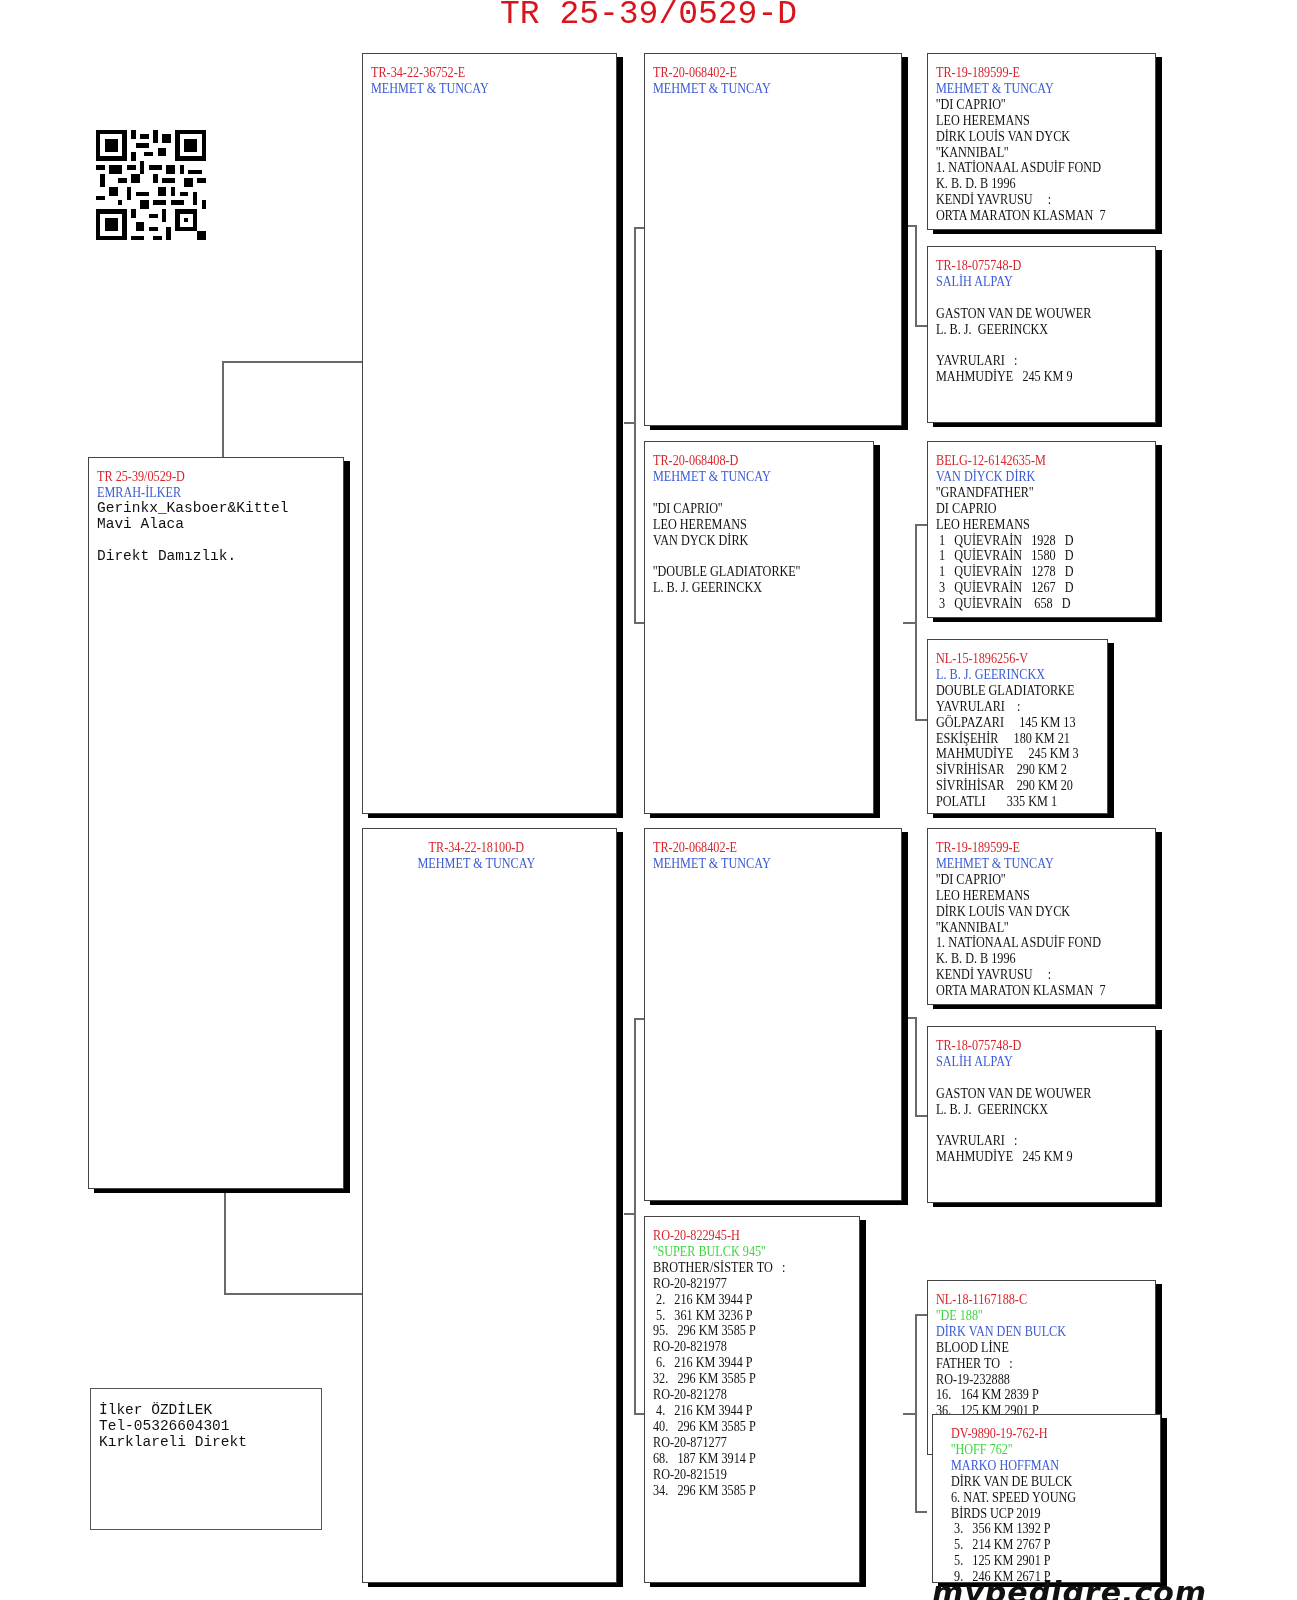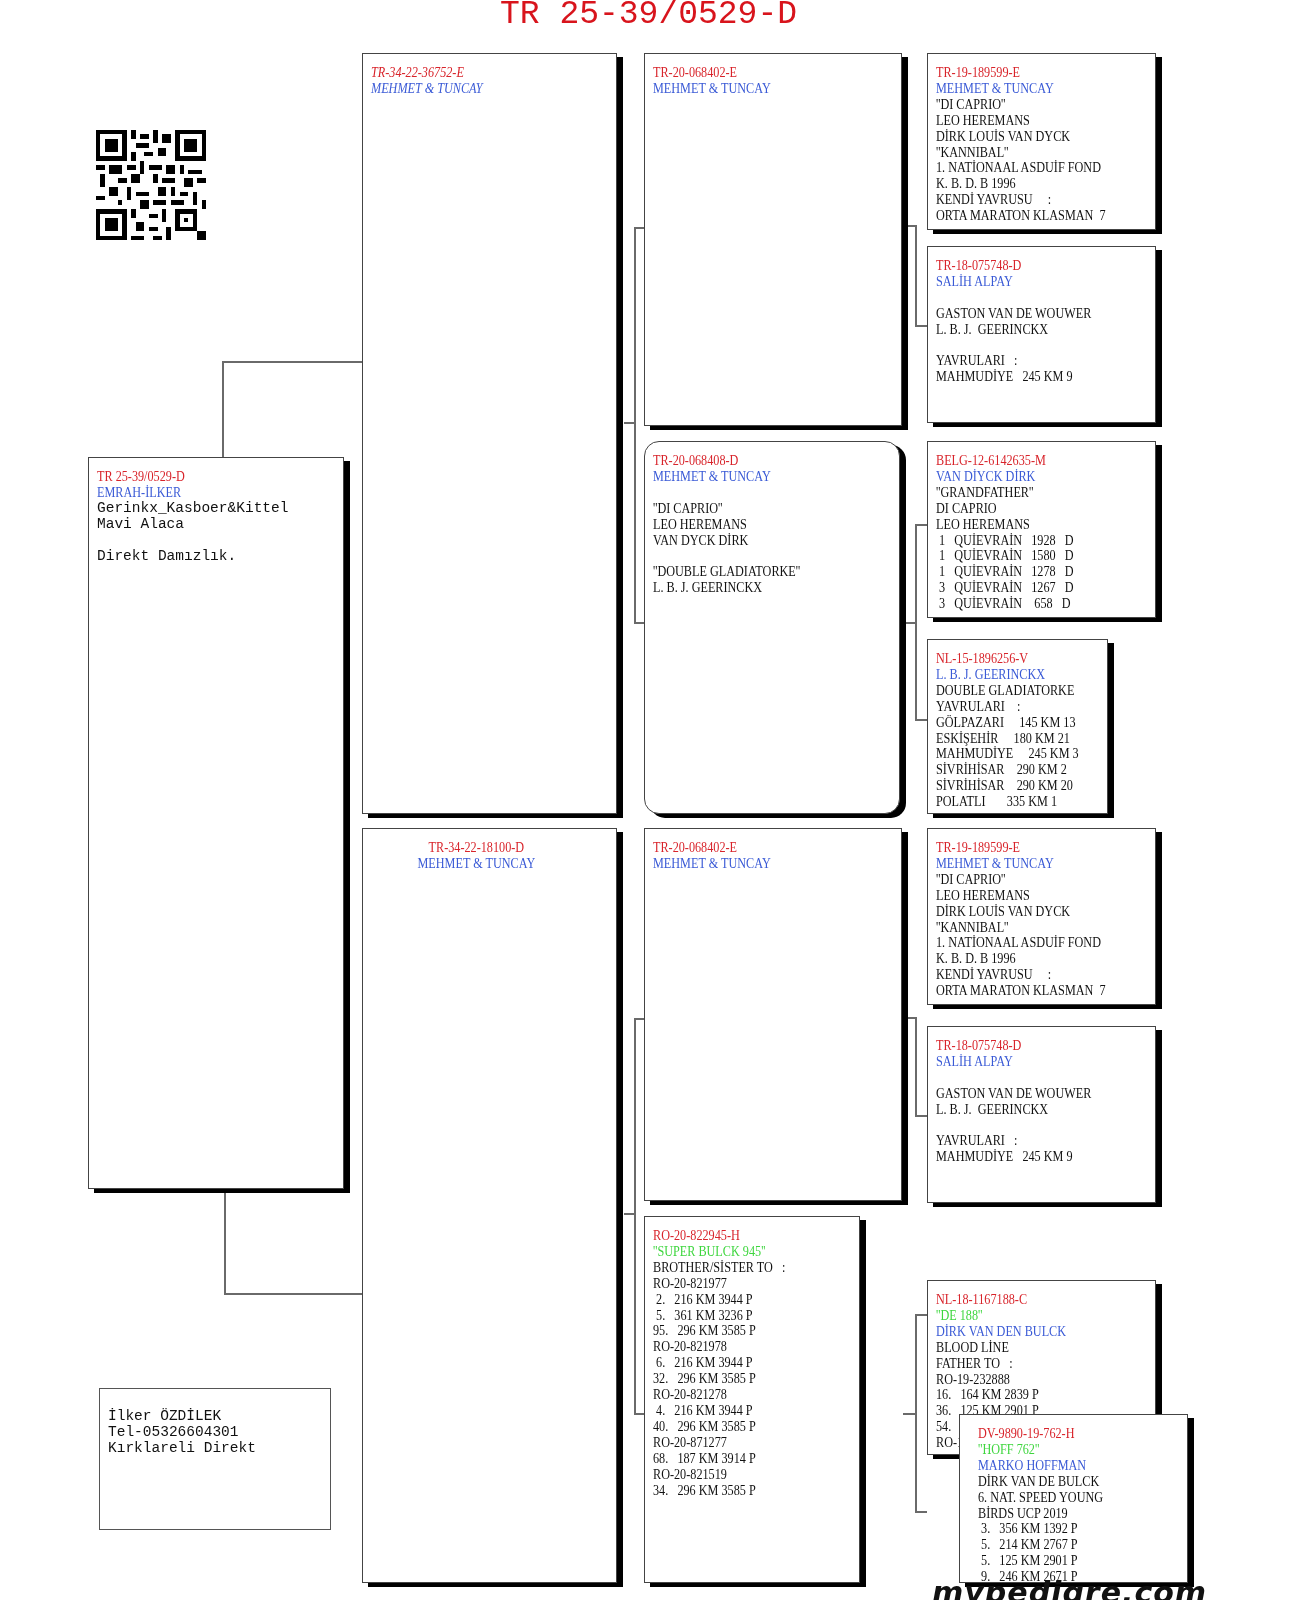--- a/index.html
+++ b/index.html
@@ -119,40 +119,40 @@
 
 <div class="box" style="left:88px;top:457px;width:256px;height:732px;">
   <div class="ln red">TR 25-39/0529-D</div>
   <div class="ln blue">EMRAH-İLKER</div>
   <div class="ln mono">Gerinkx_Kasboer&amp;Kittel</div>
   <div class="ln mono">Mavi Alaca</div>
   <div class="ln mono">&nbsp;</div>
   <div class="ln mono">Direkt Damızlık.</div>
 </div>
 
-<div class="box plain" style="left:90px;top:1388px;width:232px;height:142px;padding-top:20px;margin-left:9px;">
+<div class="box plain" style="left:90px;top:1388px;width:232px;height:142px;padding-top:14px;">
   <div class="ln mono">İlker ÖZDİLEK</div>
   <div class="ln mono">Tel-05326604301</div>
   <div class="ln mono">Kırklareli Direkt</div>
 </div>
 
-<div class="box" style="left:362px;top:53px;width:255px;height:761px;font-style:italic;">
+<div class="box" style="left:362px;top:53px;width:255px;height:761px;">
   <div class="ln red">TR-34-22-36752-E</div>
   <div class="ln blue">MEHMET &amp; TUNCAY</div>
 </div>
 <div class="box" style="left:362px;top:828px;width:255px;height:755px;text-align:center;">
   <div class="ln red">TR-34-22-18100-D</div>
   <div class="ln blue">MEHMET &amp; TUNCAY</div>
 </div>
 
 <div class="box" style="left:644px;top:53px;width:258px;height:373px;">
   <div class="ln red">TR-20-068402-E</div>
   <div class="ln blue">MEHMET &amp; TUNCAY</div>
 </div>
-<div class="box" style="left:644px;top:441px;width:256px;height:373px;border-radius:15px;">
+<div class="box" style="left:644px;top:441px;width:230px;height:373px;">
   <div class="ln red">TR-20-068408-D</div>
   <div class="ln blue">MEHMET &amp; TUNCAY</div>
   <div class="ln">&nbsp;</div>
   <div class="ln">''DI CAPRIO''</div>
   <div class="ln">LEO HEREMANS</div>
   <div class="ln">VAN DYCK DİRK</div>
   <div class="ln">&nbsp;</div>
   <div class="ln">''DOUBLE GLADIATORKE''</div>
   <div class="ln">L. B. J. GEERINCKX</div>
 </div>
@@ -253,21 +253,21 @@
   <div class="ln green">''DE 188''</div>
   <div class="ln blue">DİRK VAN DEN BULCK</div>
   <div class="ln">BLOOD LİNE</div>
   <div class="ln">FATHER TO   :</div>
   <div class="ln">RO-19-232888</div>
   <div class="ln">16.   164 KM 2839 P</div>
   <div class="ln">36.   125 KM 2901 P</div>
   <div class="ln">54.   134 KM 2976 P</div>
   <div class="ln">RO-19-232889</div>
 </div>
-<div class="box" style="left:959px;top:1414px;width:229px;height:169px;padding-left:18px;">
+<div class="box" style="left:932px;top:1414px;width:229px;height:169px;padding-left:18px;">
   <div class="ln red">DV-9890-19-762-H</div>
   <div class="ln green">''HOFF 762''</div>
   <div class="ln blue">MARKO HOFFMAN</div>
   <div class="ln">DİRK VAN DE BULCK</div>
   <div class="ln">6. NAT. SPEED YOUNG</div>
   <div class="ln">BİRDS UCP 2019</div>
   <div class="ln"> 3.   356 KM 1392 P</div>
   <div class="ln"> 5.   214 KM 2767 P</div>
   <div class="ln"> 5.   125 KM 2901 P</div>
   <div class="ln"> 9.   246 KM 2671 P</div>

